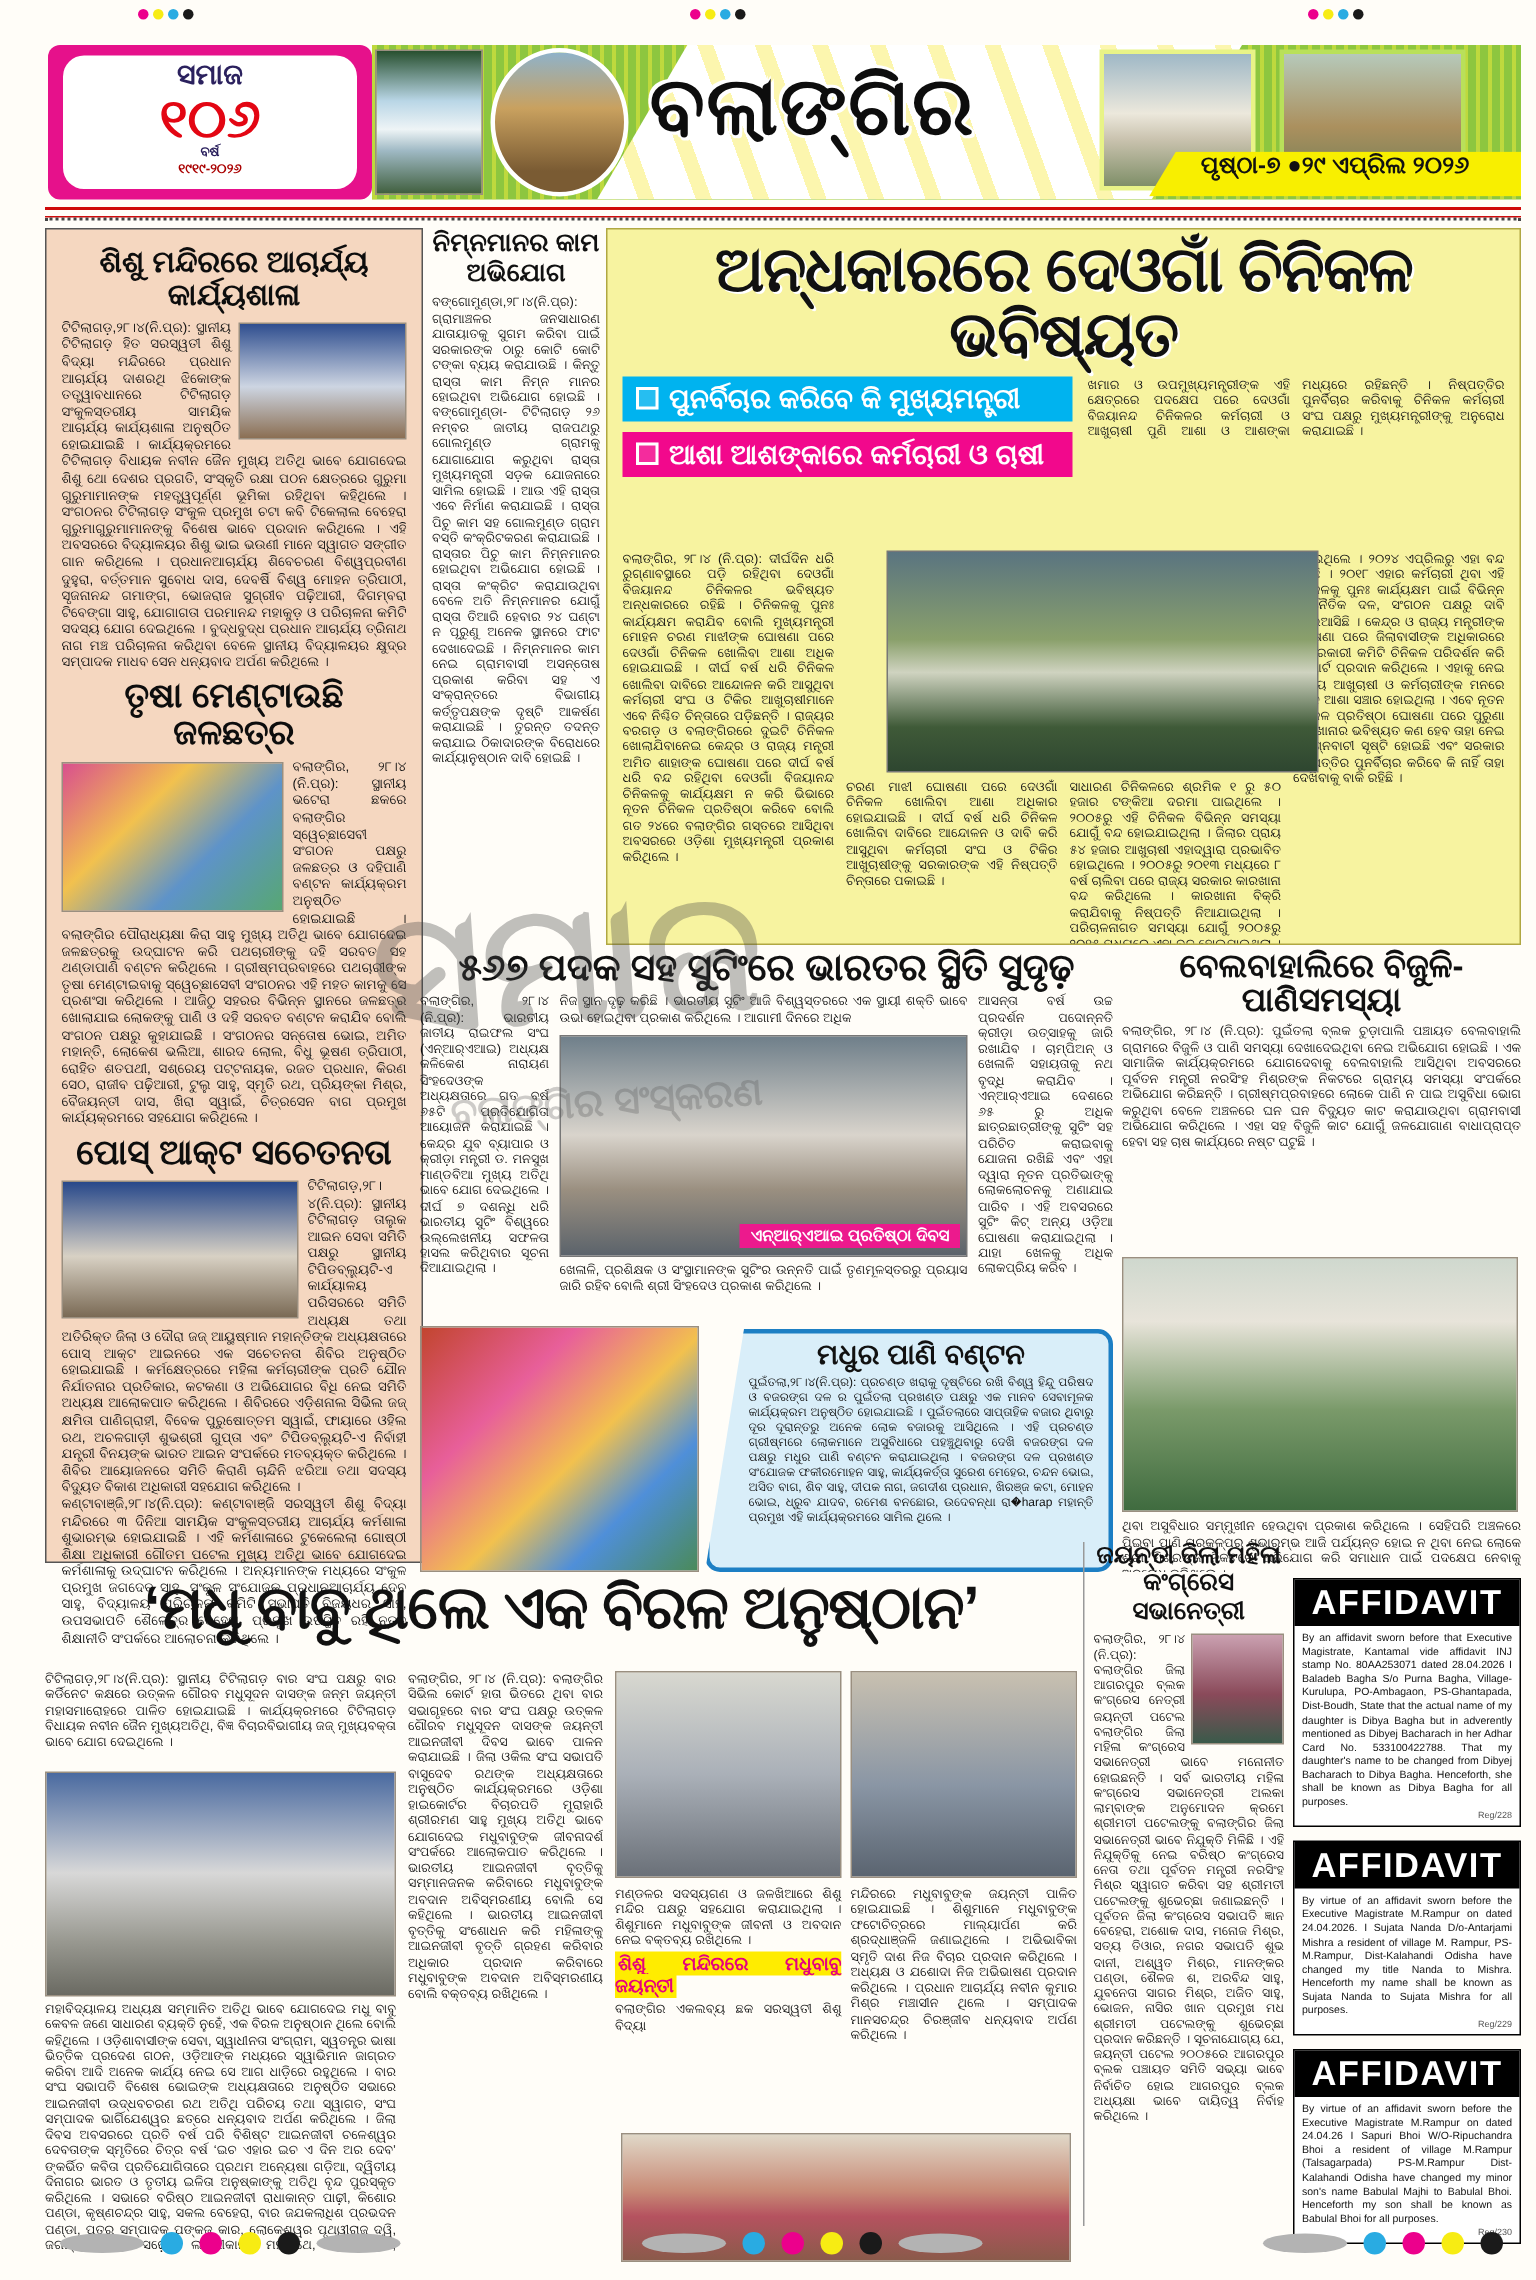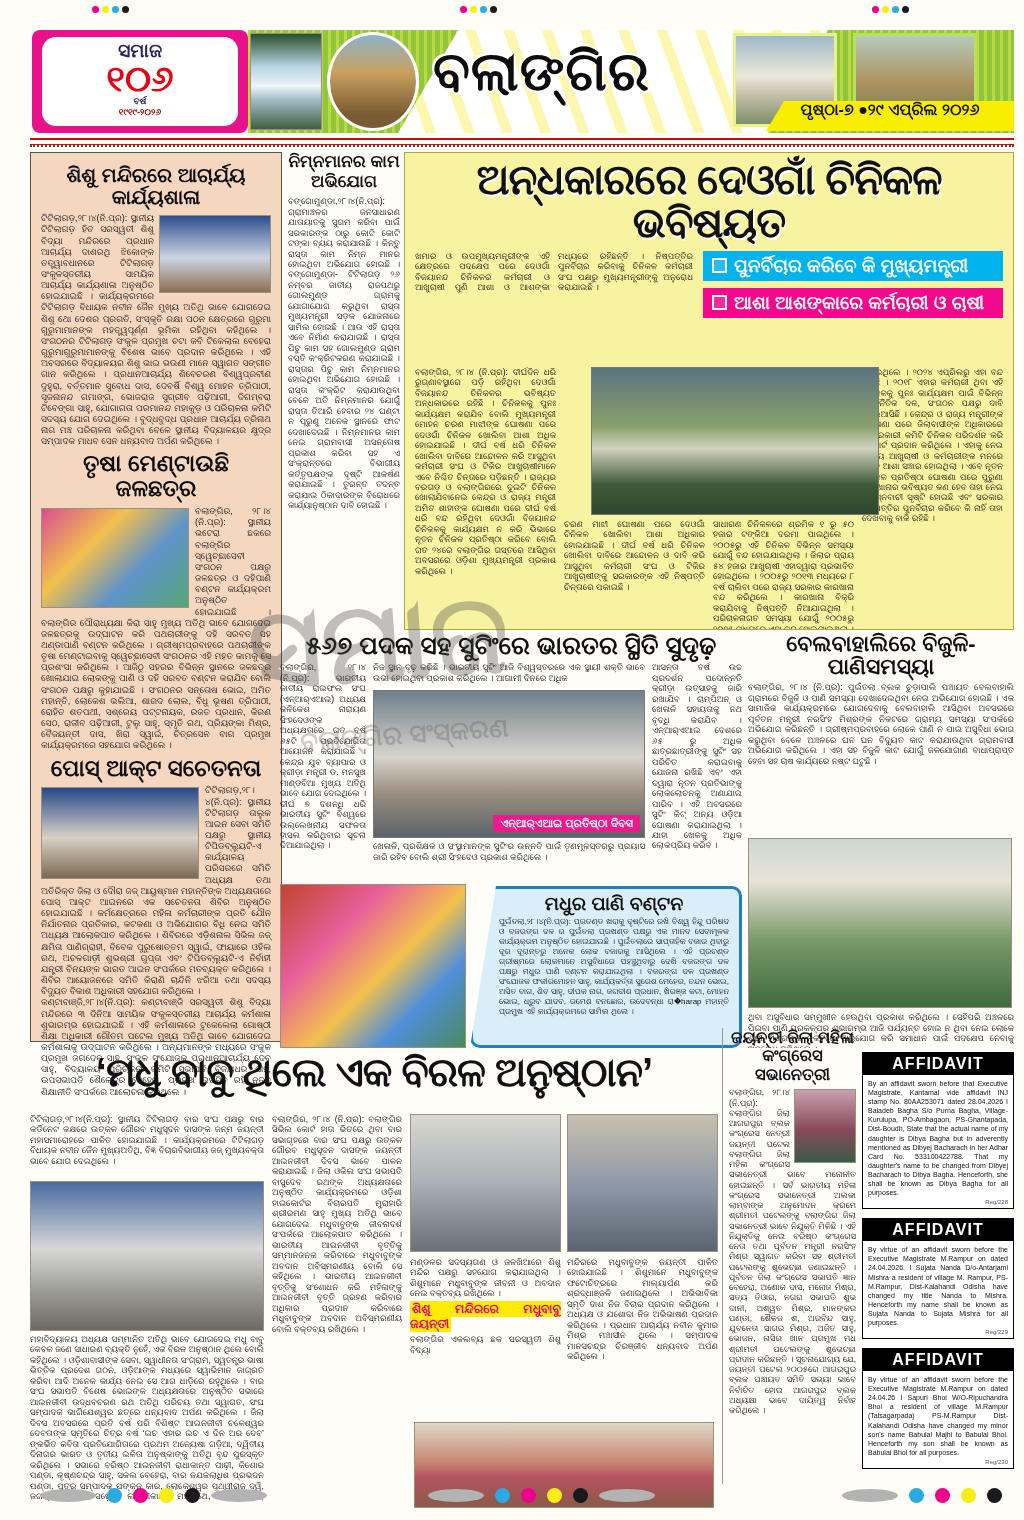--- a/index.html
+++ b/index.html
@@ -117,21 +117,21 @@
   .ph-bar{width:234px;height:150px;margin:3px 0;background:linear-gradient(180deg,#4a6aa0,#d8d8d8 45%,#9a9a92 75%,#6a6a62);}
   
   #congress{left:722px;top:1004px;width:134px;height:456px;border-left:1px solid #999;padding-left:6px;
             box-sizing:border-box;overflow:hidden;margin-top:24px;}
   #congress .head{font-size:16.5px;font-weight:900;text-align:center;line-height:1.12;margin-bottom:4px;}
   #congress .jtext{font-size:8.4px;}
   .ph-woman{float:right;width:62px;height:74px;margin:2px 0 2px 4px;background:linear-gradient(180deg,#caa0b0,#8a4a5a 55%,#3a5a4a);}
   
   #affidavits{left:862px;top:1052px;width:152px;}
   .affbox{border:1px solid #000;margin-bottom:9px;background:#fff;}
-  .affhead{background:#000;color:#fff;font-size:16px;font-weight:900;text-align:center;letter-spacing:1px;
+  .affhead{background:#000;color:#fff;font-size:23px;font-weight:900;text-align:center;letter-spacing:1px;
            padding:2px 0;}
   .affbody{font-size:7px;line-height:1.3;text-align:justify;padding:4px 5px 2px;}
   .affreg{font-size:6px;color:#555;text-align:right;padding:0 5px 3px;}
   
   #watermark{left:248px;top:568px;width:520px;font-size:112px;font-weight:900;color:rgba(70,70,70,.34);
              transform:rotate(-4deg);pointer-events:none;z-index:6;white-space:nowrap;}
   #watermark2{left:300px;top:712px;width:420px;font-size:26px;font-weight:700;color:rgba(90,90,90,.30);
              transform:rotate(-4deg);pointer-events:none;z-index:6;white-space:nowrap;}
 </style>
 </head>
@@ -205,31 +205,31 @@
     <div class="head">
       <span>ନିମ୍ନମାନର କାମ</span><br>
       <span>ଅଭିଯୋଗ</span>
     </div>
     <div class="jtext" style="height:420px">ବଙ୍ଗୋମୁଣ୍ଡା,୨୮।୪(ନି.ପ୍ର): ଗ୍ରାମାଞ୍ଚଳର ଜନସାଧାରଣ ଯାତାୟାତକୁ ସୁଗମ କରିବା ପାଇଁ ସରକାରଙ୍କ ଠାରୁ କୋଟି କୋଟି ଟଙ୍କା ବ୍ୟୟ କରାଯାଉଛି । କିନ୍ତୁ ରାସ୍ତା କାମ ନିମ୍ନ ମାନର ହୋଇଥିବା ଅଭିଯୋଗ ହୋଇଛି । ବଙ୍ଗୋମୁଣ୍ଡା- ଟିଟିଲାଗଡ଼ ୨୬ ନମ୍ବର ଜାତୀୟ ରାଜପଥରୁ ଗୋଲମୁଣ୍ଡ ଗ୍ରାମକୁ ଯୋଗାଯୋଗ କରୁଥିବା ରାସ୍ତା ମୁଖ୍ୟମନ୍ତ୍ରୀ ସଡ଼କ ଯୋଜନାରେ ସାମିଲ ହୋଇଛି । ଆଉ ଏହି ରାସ୍ତା ଏବେ ନିର୍ମାଣ କରାଯାଇଛି । ରାସ୍ତା ପିଚୁ କାମ ସହ ଗୋଲମୁଣ୍ଡ ଗ୍ରାମ ବସ୍ତି କଂକ୍ରିଟକରଣ କରାଯାଇଛି । ରାସ୍ତାର ପିଚୁ କାମ ନିମ୍ନମାନର ହୋଇଥିବା ଅଭିଯୋଗ ହୋଇଛି । ରାସ୍ତା କଂକ୍ରିଟ କରାଯାଉଥିବା ବେଳେ ଅତି ନିମ୍ନମାନର ଯୋଗୁଁ ରାସ୍ତା ତିଆରି ହେବାର ୨୪ ଘଣ୍ଟା ନ ପୂରୁଣୁ ଅନେକ ସ୍ଥାନରେ ଫାଟ ଦେଖାଦେଇଛି । ନିମ୍ନମାନର କାମ ନେଇ ଗ୍ରାମବାସୀ ଅସନ୍ତୋଷ ପ୍ରକାଶ କରିବା ସହ ଏ ସଂକ୍ରାନ୍ତରେ ବିଭାଗୀୟ କର୍ତ୍ତୃପକ୍ଷଙ୍କ ଦୃଷ୍ଟି ଆକର୍ଷଣ କରାଯାଇଛି । ତୁରନ୍ତ ତଦନ୍ତ କରାଯାଇ ଠିକାଦାରଙ୍କ ବିରୋଧରେ କାର୍ଯ୍ୟାନୁଷ୍ଠାନ ଦାବି ହୋଇଛି ।</div>
   </div>
 
   <div class="abs" id="main-story">
     <div id="main-head">ଅନ୍ଧକାରରେ ଦେଓଗାଁ ଚିନିକଳ ଭବିଷ୍ୟତ</div>
     <div id="sub-row">
-      <div id="sub-right">ଖମାର ଓ ଉପମୁଖ୍ୟମନ୍ତ୍ରୀଙ୍କ ଏହି କ୍ଷେତ୍ରରେ ପଦକ୍ଷେପ ପରେ ଦେଓଗାଁ ବିଜୟାନନ୍ଦ ଚିନିକଳର କର୍ମଚାରୀ ଓ ଆଖୁଚାଷୀ ପୁଣି ଆଶା ଓ ଆଶଙ୍କା ମଧ୍ୟରେ ରହିଛନ୍ତି । ନିଷ୍ପତ୍ତିର ପୁନର୍ବିଚାର କରିବାକୁ ଚିନିକଳ କର୍ମଚାରୀ ସଂଘ ପକ୍ଷରୁ ମୁଖ୍ୟମନ୍ତ୍ରୀଙ୍କୁ ଅନୁରୋଧ କରାଯାଇଛି ।</div>
       <div id="sub-left">
         <div class="subhead sub-blue">
           <span class="sqico"></span>
           <span>ପୁନର୍ବିଚାର କରିବେ କି ମୁଖ୍ୟମନ୍ତ୍ରୀ</span>
         </div>
         <div class="subhead sub-pink">
           <span class="sqico"></span>
           <span>ଆଶା ଆଶଙ୍କାରେ କର୍ମଚାରୀ ଓ ଚାଷୀ</span>
         </div>
       </div>
+      <div id="sub-right">ଖମାର ଓ ଉପମୁଖ୍ୟମନ୍ତ୍ରୀଙ୍କ ଏହି କ୍ଷେତ୍ରରେ ପଦକ୍ଷେପ ପରେ ଦେଓଗାଁ ବିଜୟାନନ୍ଦ ଚିନିକଳର କର୍ମଚାରୀ ଓ ଆଖୁଚାଷୀ ପୁଣି ଆଶା ଓ ଆଶଙ୍କା ମଧ୍ୟରେ ରହିଛନ୍ତି । ନିଷ୍ପତ୍ତିର ପୁନର୍ବିଚାର କରିବାକୁ ଚିନିକଳ କର୍ମଚାରୀ ସଂଘ ପକ୍ଷରୁ ମୁଖ୍ୟମନ୍ତ୍ରୀଙ୍କୁ ଅନୁରୋଧ କରାଯାଇଛି ।</div>
     </div>
     <div id="main-cols">
       <div class="mcol">ବଲାଙ୍ଗିର, ୨୮।୪ (ନି.ପ୍ର): ଦୀର୍ଘଦିନ ଧରି ରୁଗ୍‌ଣାବସ୍ଥାରେ ପଡ଼ି ରହିଥିବା ଦେଓଗାଁ ବିଜୟାନନ୍ଦ ଚିନିକଳର ଭବିଷ୍ୟତ ଅନ୍ଧକାରରେ ରହିଛି । ଚିନିକଳକୁ ପୁନଃ କାର୍ଯ୍ୟକ୍ଷମ କରାଯିବ ବୋଲି ମୁଖ୍ୟମନ୍ତ୍ରୀ ମୋହନ ଚରଣ ମାଝୀଙ୍କ ଘୋଷଣା ପରେ ଦେଓଗାଁ ଚିନିକଳ ଖୋଲିବା ଆଶା ଅଧିକ ହୋଇଯାଇଛି । ଦୀର୍ଘ ବର୍ଷ ଧରି ଚିନିକଳ ଖୋଲିବା ଦାବିରେ ଆନ୍ଦୋଳନ କରି ଆସୁଥିବା କର୍ମଚାରୀ ସଂଘ ଓ ଟିକିର ଆଖୁଚାଷୀମାନେ ଏବେ ନିଶ୍ଚିତ ଚିନ୍ତାରେ ପଡ଼ିଛନ୍ତି । ରାଜ୍ୟର ବରଗଡ଼ ଓ ବଲାଙ୍ଗିରରେ ଦୁଇଟି ଚିନିକଳ ଖୋଲାଯିବାନେଇ କେନ୍ଦ୍ର ଓ ରାଜ୍ୟ ମନ୍ତ୍ରୀ ଅମିତ ଶାହାଙ୍କ ଘୋଷଣା ପରେ ଦୀର୍ଘ ବର୍ଷ ଧରି ବନ୍ଦ ରହିଥିବା ଦେଓଗାଁ ବିଜୟାନନ୍ଦ ଚିନିକଳକୁ କାର୍ଯ୍ୟକ୍ଷମ ନ କରି ଭିଭାରେ ନୂତନ ଚିନିକଳ ପ୍ରତିଷ୍ଠା କରିବେ ବୋଲି ଗତ ୨୪ରେ ବଲାଙ୍ଗିର ଗସ୍ତରେ ଆସିଥିବା ଅବସରରେ ଓଡ଼ିଶା ମୁଖ୍ୟମନ୍ତ୍ରୀ ପ୍ରକାଶ କରିଥିଲେ ।</div>
       <div class="mcol pad">ଚରଣ ମାଝୀ ଘୋଷଣା ପରେ ଦେଓଗାଁ ଚିନିକଳ ଖୋଲିବା ଆଶା ଅଧିକାର ହୋଇଯାଇଛି । ଦୀର୍ଘ ବର୍ଷ ଧରି ଚିନିକଳ ଖୋଲିବା ଦାବିରେ ଆନ୍ଦୋଳନ ଓ ଦାବି କରି ଆସୁଥିବା କର୍ମଚାରୀ ସଂଘ ଓ ଟିକିର ଆଖୁଚାଷୀଙ୍କୁ ସରକାରଙ୍କ ଏହି ନିଷ୍ପତ୍ତି ଚିନ୍ତାରେ ପକାଇଛି ।</div>
       <div class="mcol pad">ସାଧାରଣ ଚିନିକଳରେ ଶ୍ରମିକ ୧ ରୁ ୫୦ ହଜାର ଟଙ୍କିଆ ଦରମା ପାଇଥିଲେ । ୨୦୦୫ରୁ ଏହି ଚିନିକଳ ବିଭିନ୍ନ ସମସ୍ୟା ଯୋଗୁଁ ବନ୍ଦ ହୋଇଯାଇଥିଲା । ଜିଲାର ପ୍ରାୟ ୫୪ ହଜାର ଆଖୁଚାଷୀ ଏହାଦ୍ୱାରା ପ୍ରଭାବିତ ହୋଇଥିଲେ । ୨୦୦୫ରୁ ୨୦୧୩ ମଧ୍ୟରେ ୮ ବର୍ଷ ଚାଲିବା ପରେ ରାଜ୍ୟ ସରକାର କାରଖାନା ବନ୍ଦ କରିଥିଲେ । କାରଖାନା ବିକ୍ରି କରାଯିବାକୁ ନିଷ୍ପତ୍ତି ନିଆଯାଇଥିଲା । ପରିଚାଳନାଗତ ସମସ୍ୟା ଯୋଗୁଁ ୨୦୦୫ରୁ ୨୦୧୫ ମଧ୍ୟରେ ଏହା ବନ୍ଦ ହୋଇଯାଇଥିଲା । ତେବେ କର୍ମଚାରୀ ଆଶା ଆଶଙ୍କା ମଧ୍ୟରେ ରହିଛନ୍ତି । ସୂଚନାଯୋଗ୍ୟ ଯେ, ବଲାଙ୍ଗିର ଜିଲା ଦେଓଗାଁ ବ୍ଲକ ସାହାରପାଲିରେ ୧୯୫୩ରେ ଚିନିକଳଚୂର ପୋଲି ଦ୍ୱାର ଓ କୋମିଳାଇ ଲିମିଟେଡ଼ କମ୍ପାନୀ ଚିନିକଳ ଆରମ୍ଭ କରିଥିଲା ।</div>
       <div class="mcol">କରାଇଥିଲେ । ୨୦୨୪ ଏପ୍ରିଲରୁ ଏହା ବନ୍ଦ ପଡ଼ିଛି । ୨୦୧୮ ଏହାର କର୍ମଚାରୀ ଥିବା ଏହି ଚିନିକଳକୁ ପୁନଃ କାର୍ଯ୍ୟକ୍ଷମ ପାଇଁ ବିଭିନ୍ନ ରାଜନୈତିକ ଦଳ, ସଂଗଠନ ପକ୍ଷରୁ ଦାବି ହୋଇଆସିଛି । କେନ୍ଦ୍ର ଓ ରାଜ୍ୟ ମନ୍ତ୍ରୀଙ୍କ ଘୋଷଣା ପରେ ଜିଲାବାସୀଙ୍କ ଅଧିକାରରେ ବେସରକାରୀ କମିଟି ଚିନିକଳ ପରିଦର୍ଶନ କରି ରିପୋର୍ଟ ପ୍ରଦାନ କରିଥିଲେ । ଏହାକୁ ନେଇ ସ୍ଥାନୀୟ ଆଖୁଚାଷୀ ଓ କର୍ମଚାରୀଙ୍କ ମନରେ ନୂତନ ଆଶା ସଞ୍ଚାର ହୋଇଥିଲା । ଏବେ ନୂତନ ଚିନିକଳ ପ୍ରତିଷ୍ଠା ଘୋଷଣା ପରେ ପୁରୁଣା କାରଖାନାର ଭବିଷ୍ୟତ କଣ ହେବ ତାହା ନେଇ ପ୍ରଶ୍ନବାଚୀ ସୃଷ୍ଟି ହୋଇଛି ଏବଂ ସରକାର ନିଷ୍ପତ୍ତିର ପୁନର୍ବିଚାର କରିବେ କି ନାହିଁ ତାହା ଦେଖିବାକୁ ବାକି ରହିଛି ।</div>
       <div id="ph-mill"></div>
     </div>
   </div>
 

